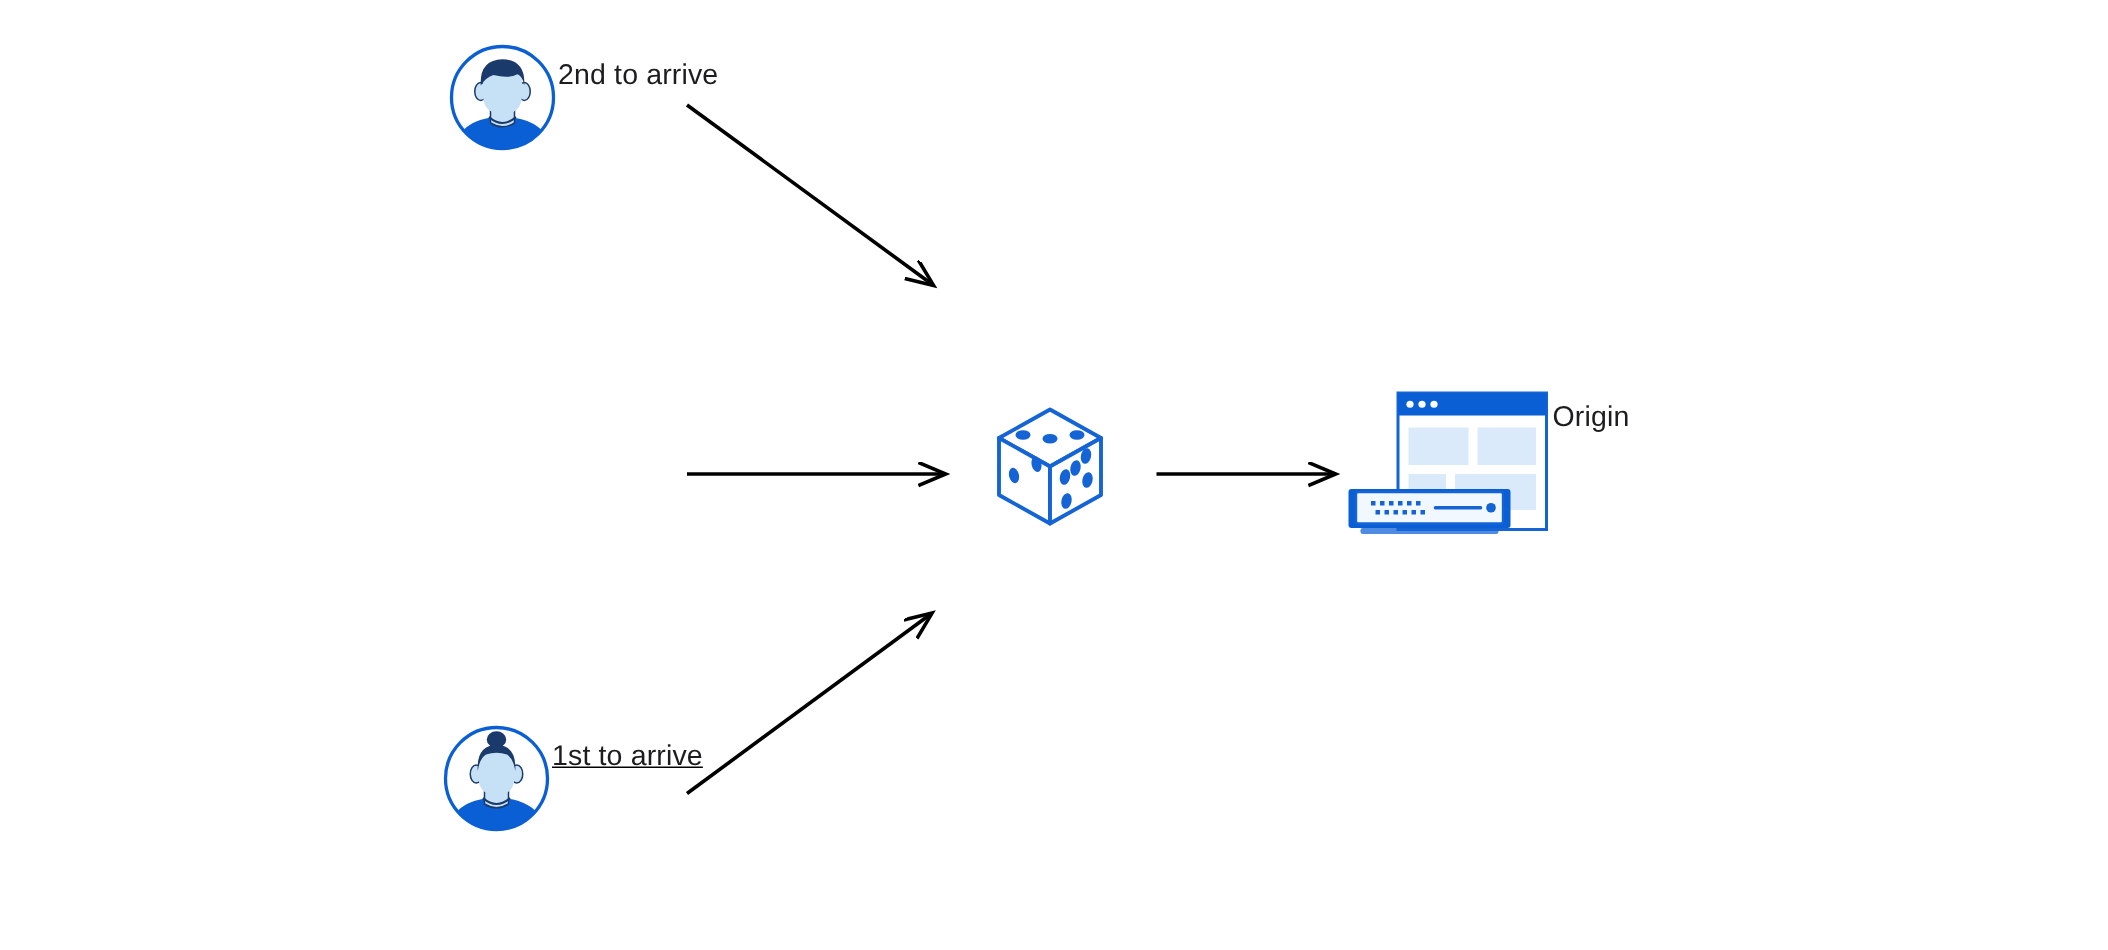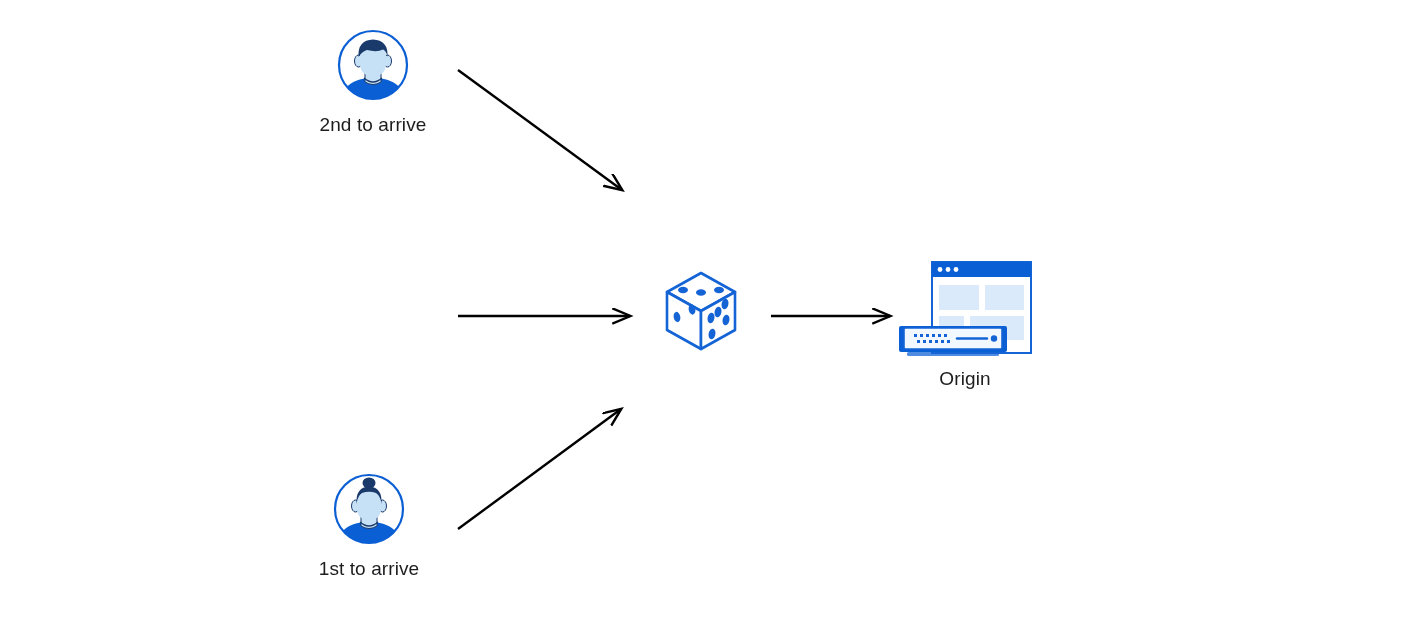--- a/index.html
+++ b/index.html
@@ -15,22 +15,21 @@
   #canvas {
     position: relative;
     width: 1405px;
     height: 633px;
     background: #ffffff;
     overflow: hidden;
   }
   .node {
     position: absolute;
     display: flex;
-    flex-direction: column;
-    align-items: center;
+    flex-direction: row;
   }
   .node-label {
     font-family: "Liberation Sans", sans-serif;
     font-size: 19px;
     color: #1d1d1f;
     letter-spacing: 0.1px;
     white-space: nowrap;
     line-height: 1.2;
   }
   .avatar-wrap {
@@ -43,20 +42,21 @@
   .dice-wrap {
     width: 90px;
     height: 90px;
   }
   .origin-wrap {
     width: 140px;
     height: 110px;
     position: relative;
   }
   .origin-label {
+    margin-top: 10px;
   }
   .arrow-layer {
     position: absolute;
     left: 0;
     top: 0;
     width: 1405px;
     height: 633px;
     pointer-events: none;
   }
 </style>
@@ -104,21 +104,21 @@
           <path d="M24 28 Q24 14 37 14 Q50 14 50 28 L50 35 Q50 48 37 48 Q24 48 24 35 Z" fill="#c6e0f5"></path>
 
           <path d="M22.5 29 Q21.5 12 37 11.5 Q52.5 12 51.5 29 Q50.5 23 47 21.5 Q41 24.5 31 22 Q26 23.5 22.5 29 Z" fill="#1a3a6b"></path>
         </g>
       </svg>
     </div>
     <div class="node-label avatar-label">2nd to arrive</div>
   </div>
 
 
-  <div class="node" style="left:294px; top:472px; width:150px;">
+  <div class="node" style="left:294px; top:482px; width:150px;text-decoration:underline;">
     <div class="avatar-wrap">
       <svg viewBox="0 0 74 74" width="74" height="74" xmlns="http://www.w3.org/2000/svg">
         <defs>
           <clipPath id="clipBot">
               <circle cx="37" cy="37" r="34"></circle>
             </clipPath>
         </defs>
         <circle cx="37" cy="37" r="34" fill="#ffffff" stroke="#0b5fd4" stroke-width="2.2"></circle>
         <g clip-path="url(#clipBot)">
           <path d="M4 74 C6 58 18 50 37 50 C56 50 68 58 70 74 Z" fill="#0b5fd4"></path>

